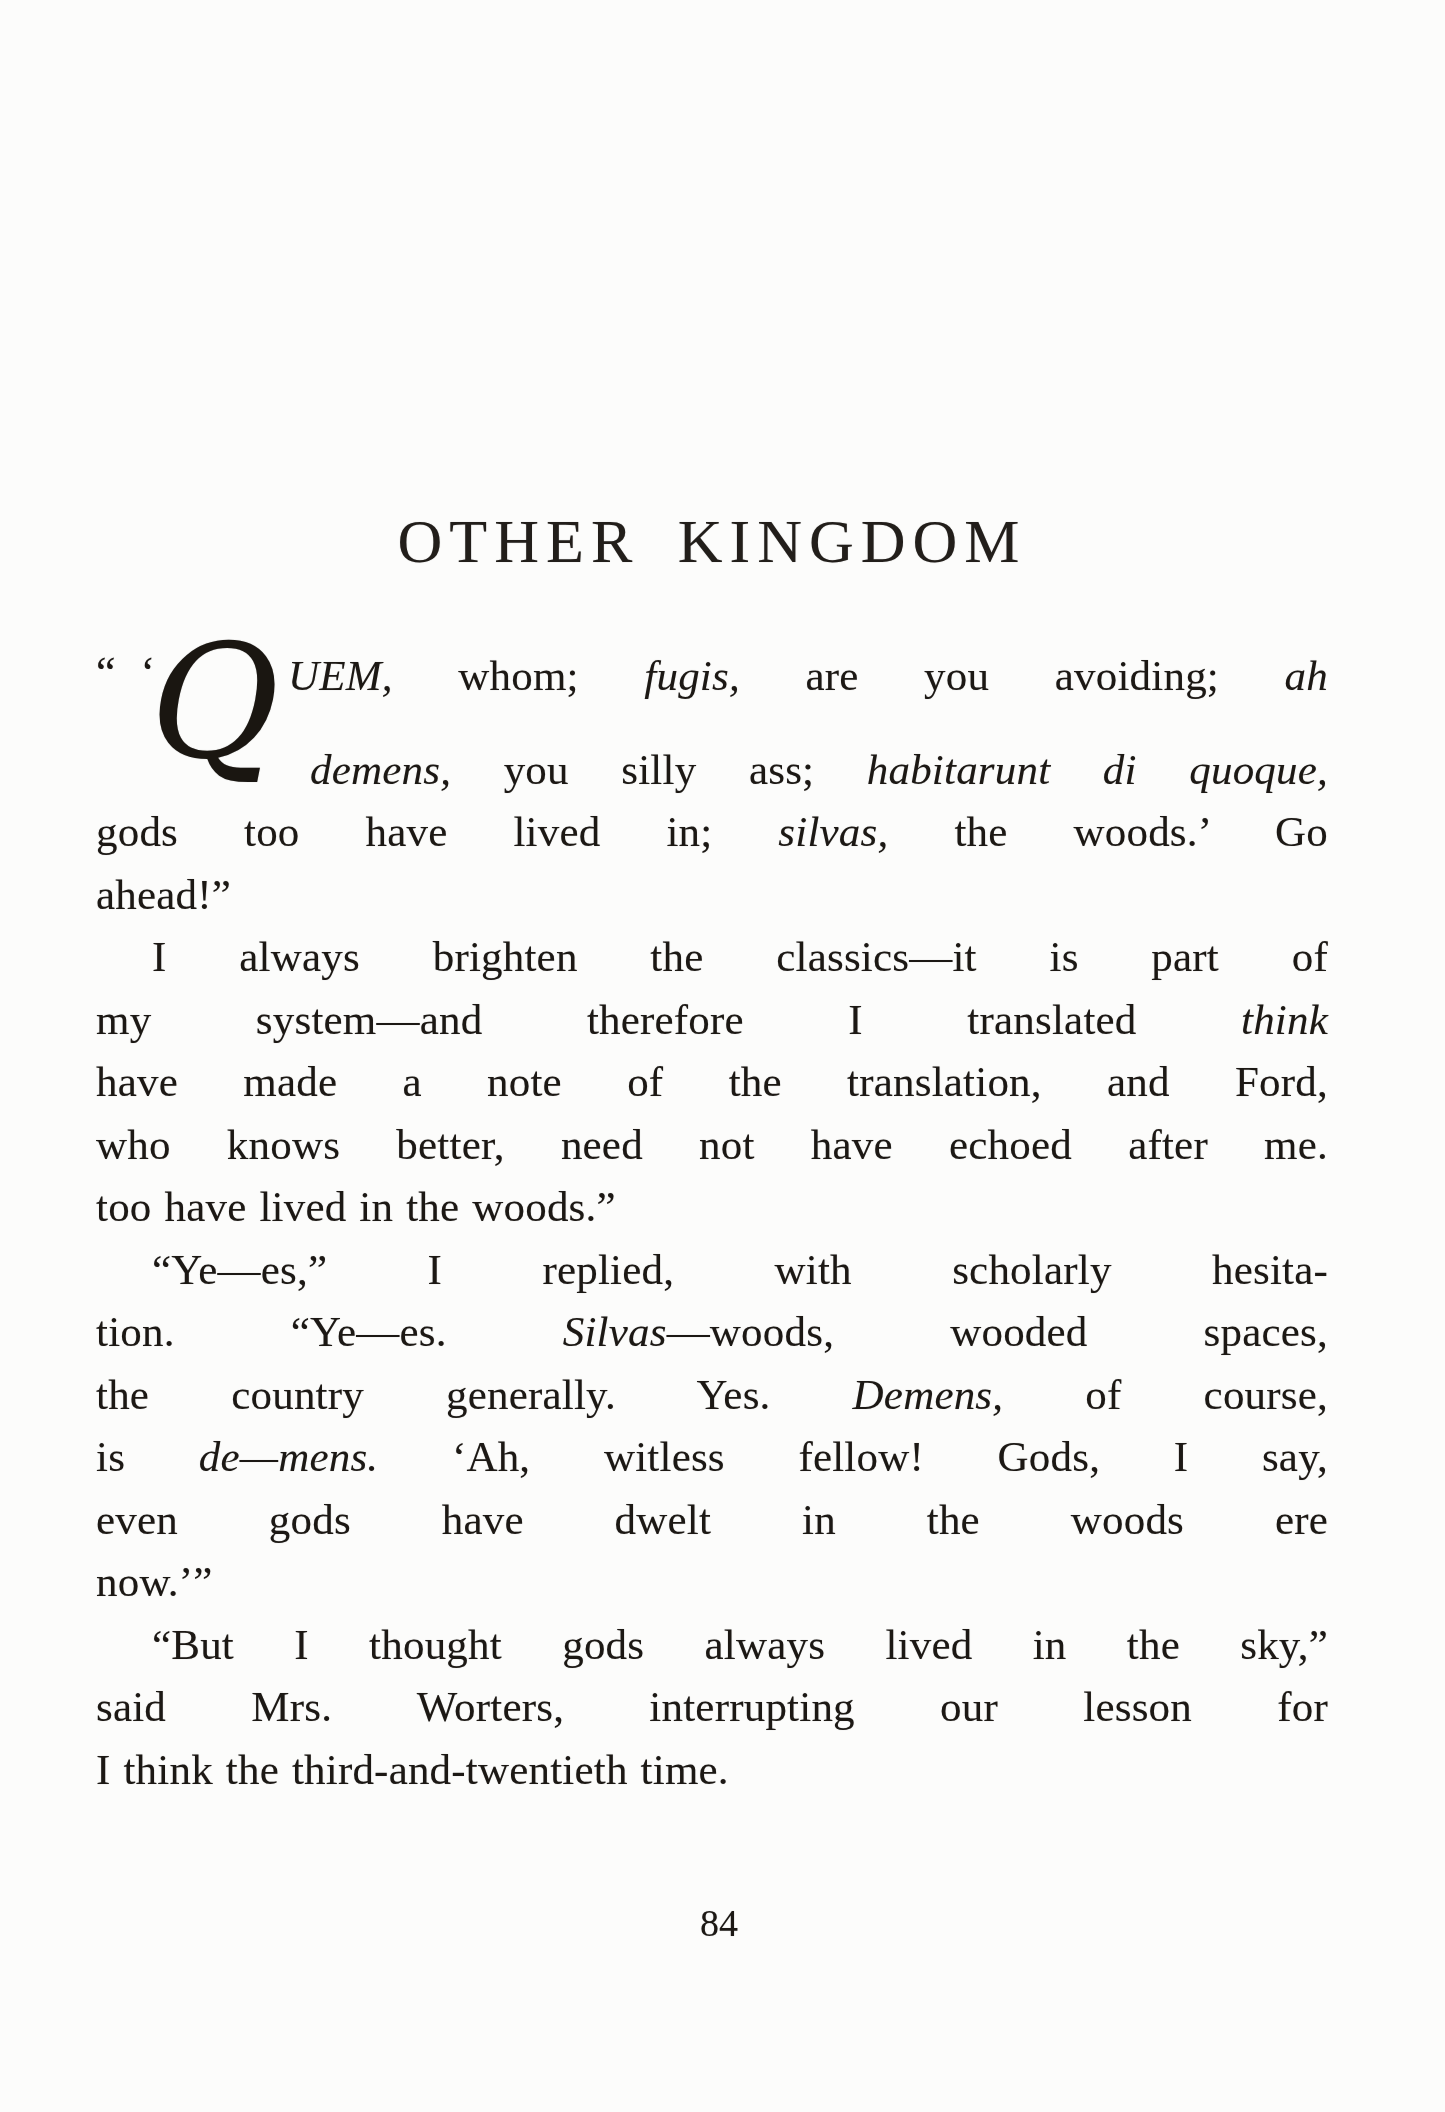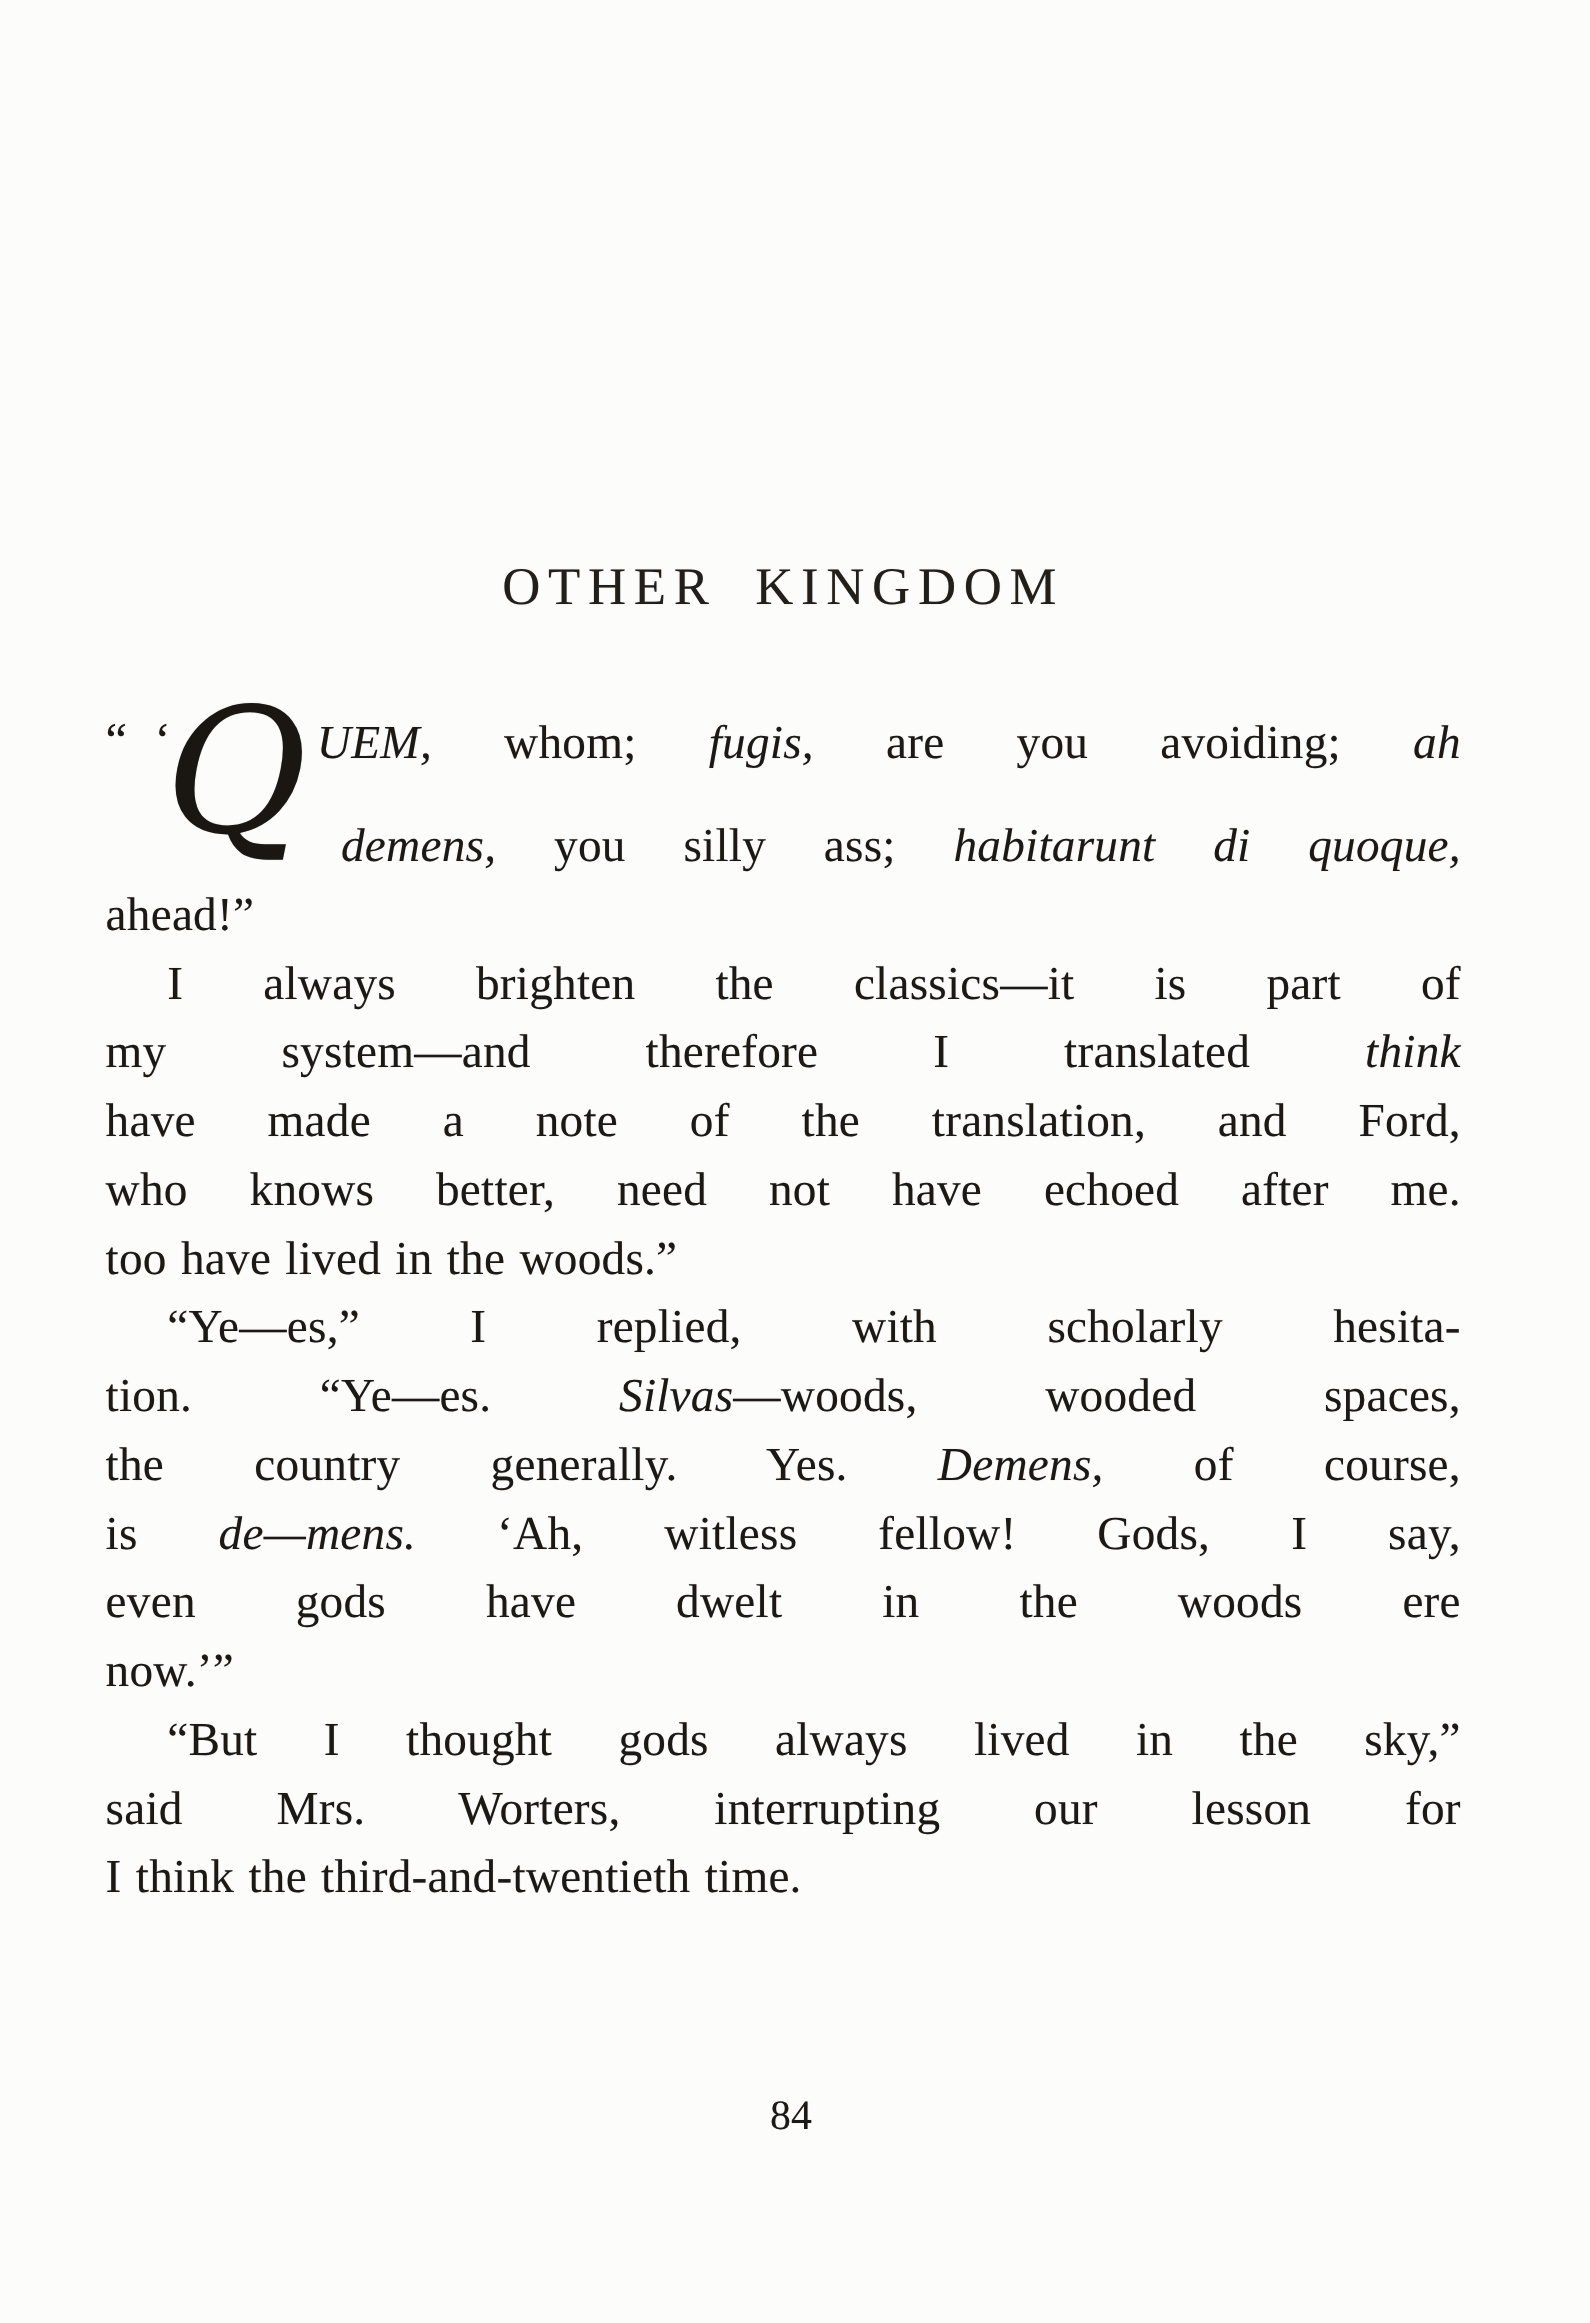--- a/index.html
+++ b/index.html
@@ -22,21 +22,21 @@
     width: 1232px;
     height: 100%;
   }
 
   .title {
     position: absolute;
     top: 506px;
     left: 0;
     width: 100%;
     text-align: center;
-    font-size: 48px;
+    font-size: 62px;
     letter-spacing: 7px;
     word-spacing: 16px;
     white-space: nowrap;
     color: #221e1a;
     text-shadow: 0 0 1px rgba(0,0,0,0.30);
   }
 
   .paragraphs {
     position: absolute;
     top: 645px;
@@ -102,20 +102,21 @@
 
     <div class="title">OTHER KINGDOM</div>
 
     <div class="paragraphs">
       <span class="open-quotes">“ ‘</span>
       <span class="dropcap">Q</span>
 
     <div class="para">
           <div class="line dc1"><i>UEM,</i> whom; <i>fugis,</i> are you avoiding; <i>ah</i></div>
           <div class="line dc2"><i>demens,</i> you silly ass; <i>habitarunt di quoque,</i></div>
+          <div class="line">gods too have lived in; <i>silvas,</i> the woods.’ Go</div>
           <div class="line lastline">ahead!”</div>
         </div>
         <div class="para">
           <div class="line indent">I always brighten the classics—it is part of</div>
           <div class="line">my system—and therefore I translated <i>think</i></div>
           <div class="line">have made a note of the translation, and Ford,</div>
           <div class="line">who knows better, need not have echoed after me.</div>
           <div class="line lastline">too have lived in the woods.”</div>
         </div>
         <div class="para">

